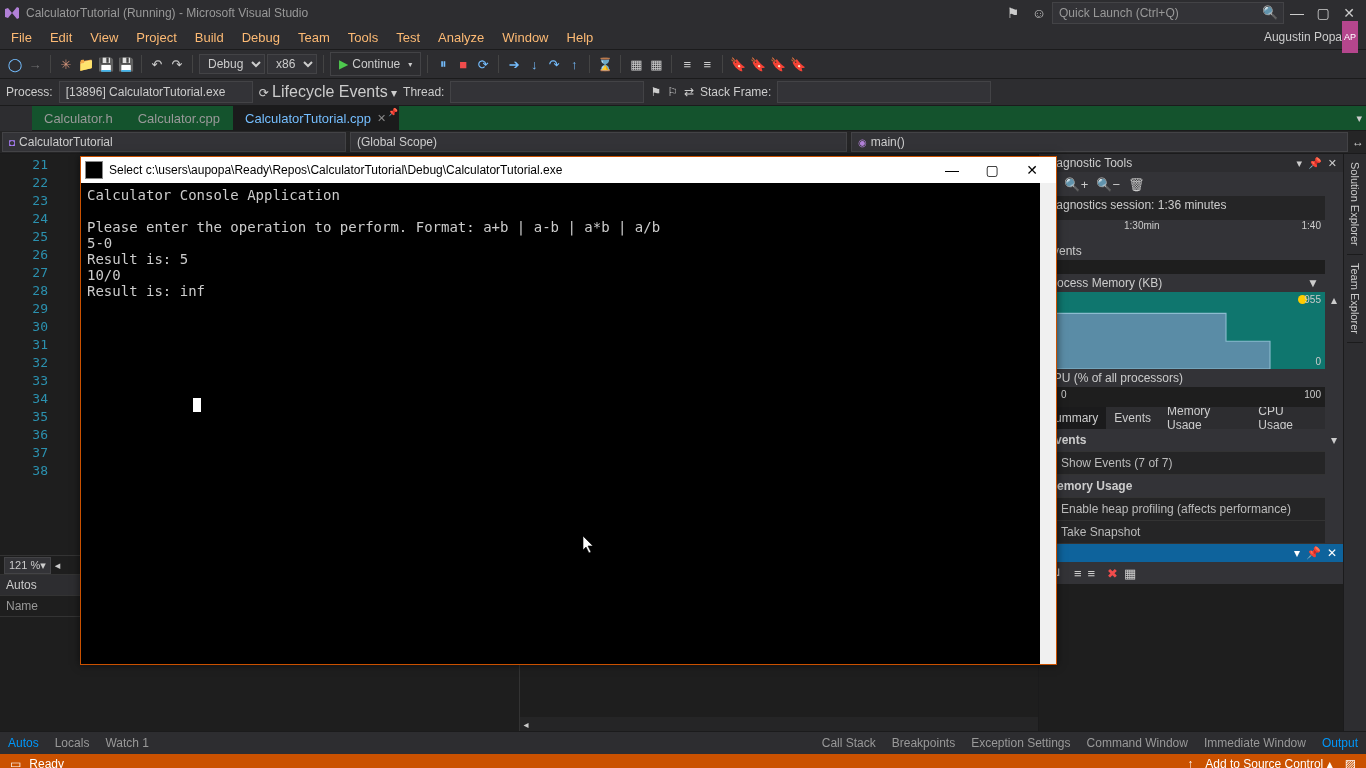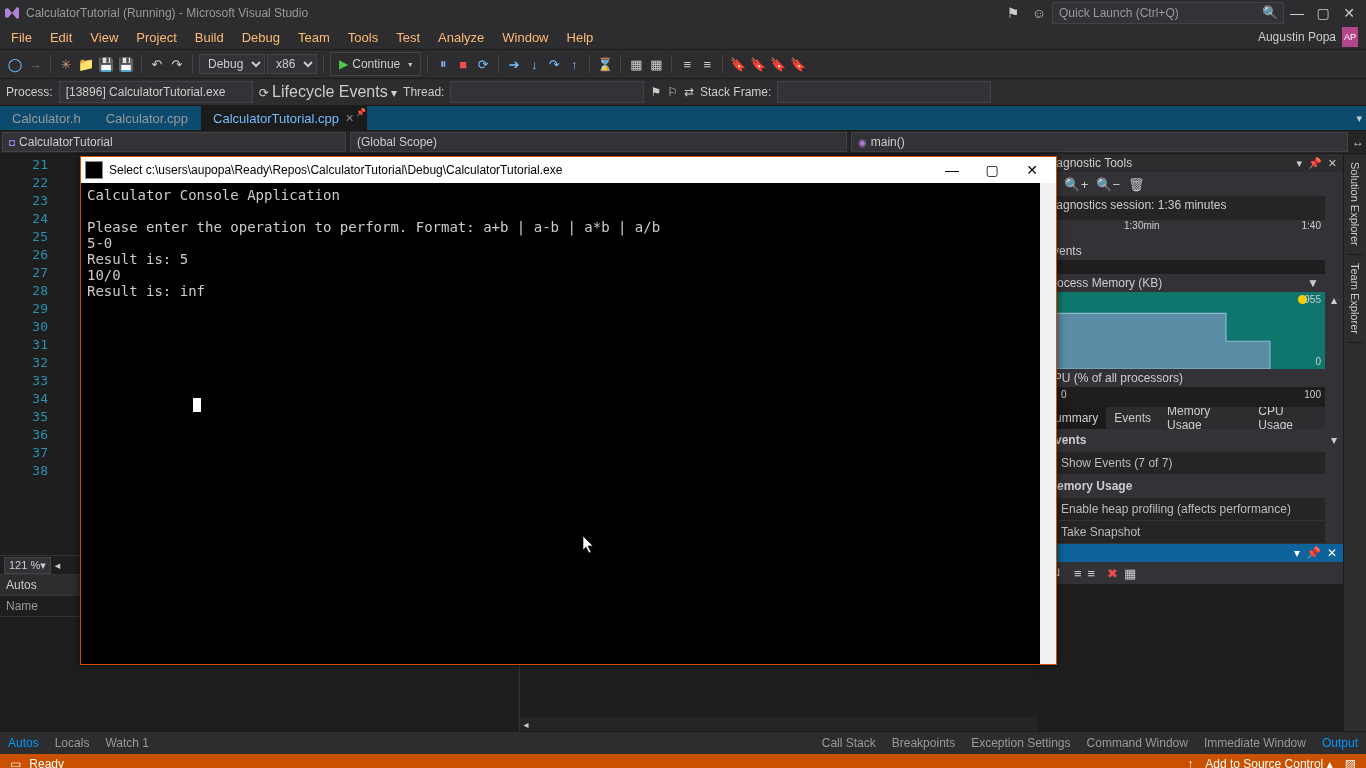--- a/index.html
+++ b/index.html
@@ -6,34 +6,34 @@
   .titlebar { height:25px; background:#2d2d30; display:flex; align-items:center; padding:0 4px; color:#999; font-size:12px; }
   .titlebar .vs-icon { width:16px; height:16px; margin-right:6px; display:inline-block;}
   .titlebar .title-text { flex:0 0 auto; }
   .titlebar .spacer { flex:1; }
   .titlebar .tb-btn { width:26px; text-align:center; color:#ccc; font-size:14px; cursor:pointer; }
   .titlebar .quick-launch { width:200px; height:20px; background:#333337; border:1px solid #434346; padding:0 24px 0 6px; color:#999; font-size:12px; display:flex; align-items:center; position:relative; }
   .titlebar .quick-launch .magnify { position:absolute; right:4px; font-size:13px;}
   .menubar { height:24px; background:#2d2d30; display:flex; align-items:stretch; padding:0 2px; }
   .menubar .mitem { padding:0 9px; display:flex; align-items:center; color:#fdba74; cursor:pointer; font-size:13px;}
   .menubar .right { margin-left:auto; display:flex; align-items:center; }
-  .user-badge { display:flex; align-items:center; gap:6px; padding:0 6px; color:#ccc; font-size:12px;}
-  .user-initials { width:16px; height:20px; background:#b5468d; color:#fff; font-size:9px; display:flex; align-items:center; justify-content:center; }
+  .user-badge { display:flex; align-items:center; padding:0 6px; color:#ccc; font-size:12px;}
+  .user-initials { width:16px; height:32px; background:#b5468d; color:#fff; font-size:9px; display:flex; align-items:center; justify-content:center; }
   .toolbar { height:28px; background:#2d2d30; border-top:1px solid #1b1b1c; border-bottom:1px solid #1b1b1c; display:flex; align-items:center; padding:0 6px; gap:2px; }
   .toolbar .ticon { width:18px; height:18px; display:flex; align-items:center; justify-content:center; font-size:13px; color:#ccc; cursor:pointer; }
   .toolbar .sep { width:1px; height:18px; background:#444; margin:0 4px; }
   .toolbar select { background:#333337; color:#ccc; border:1px solid #434346; height:20px; font-size:12px; padding:0 4px; }
   .toolbar .orange { color:#ce9178; }
   .toolbar .blue { color:#75beff; }
   .toolbar .continue-btn { display:flex; align-items:center; gap:4px; padding:0 8px; height:22px; border:1px solid #434346; background:#2d2d30; color:#ccc; cursor:pointer; }
   .continue-btn .play { color:#4ec94e; }
   .debugbar { height:26px; background:#2d2d30; border-bottom:1px solid #1b1b1c; display:flex; align-items:center; padding:0 6px; gap:6px; color:#ccc; font-size:12px;}
   .debugbar .dropbox { background:#333337; border:1px solid #434346; height:20px; min-width:180px; padding:0 6px; display:flex; align-items:center; color:#ccc; }
   .debugbar .wide { min-width:200px; }
-  .tab-strip { height:24px; background:#0c4a6e; display:flex; align-items:stretch; border-bottom:1px solid #1b1b1c; }
+  .tab-strip { height:24px; background:#14532d; display:flex; align-items:stretch; border-bottom:1px solid #1b1b1c;margin-left:32px; }
   .tab { padding:0 12px; display:flex; align-items:center; gap:6px; color:#999; border-right:1px solid transparent; font-size:13px; cursor:pointer; position:relative;}
   .tab.active { background:#1b1b1c; color:#75beff;}
   .tab .close-x { font-size:11px; color:#888;}
   .tab .preview { position:absolute; top:2px; right:0; font-size:8px;}
   .nav-strip { height:22px; background:#252526; display:flex; align-items:center; border-bottom:1px solid #1b1b1c; }
   .nav-strip .nav-seg { flex:1; display:flex; align-items:center; background:#333337; border:1px solid #434346; height:18px; margin:0 2px; padding:0 6px; color:#ccc; font-size:12px;}
   .nav-strip .nav-seg .nicon { margin-right:4px; color:#ae81ff; font-size:10px;}
   .nav-strip .arrbtn { width:16px; text-align:center; color:#ccc; cursor:pointer;}
   
   .content { position:relative; height:calc(768px - 25px - 24px - 28px - 26px - 24px - 22px - 20px - 22px); display:flex; }

